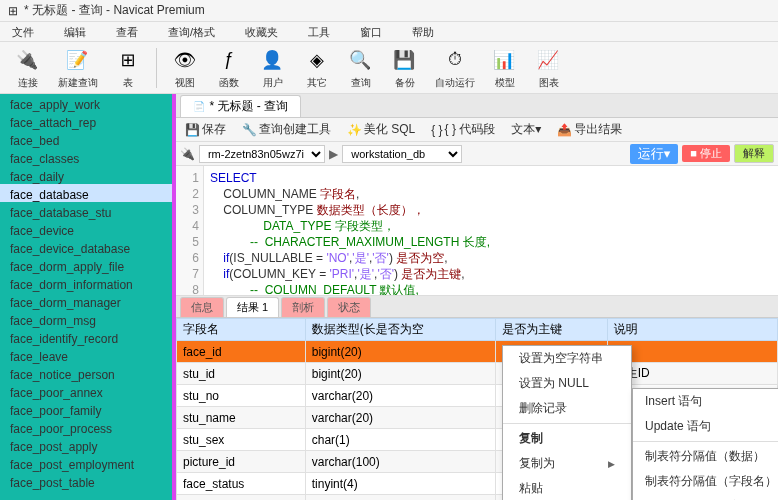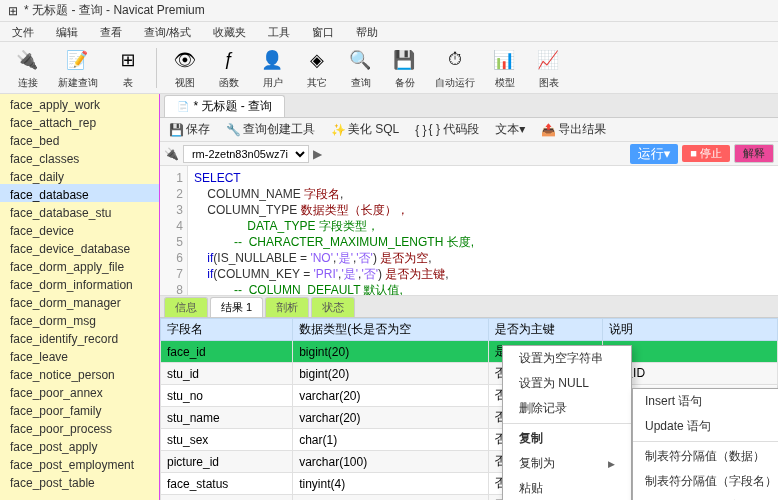--- a/index.html
+++ b/index.html
@@ -19,21 +19,21 @@
     .title-bar .title-icon { margin-right: 6px; font-size: 12px; }
 
     
     .menu-bar {
       background: #f5f5f5;
       height: 20px;
       display: flex;
       align-items: center;
       padding: 0 4px;
       border-bottom: 1px solid #ddd;
-      gap: 6px;
+      gap: 14px;
     }
     .menu-item {
       padding: 0 8px;
       height: 18px;
       line-height: 18px;
       cursor: pointer;
       font-size: 11px;
       color: #333;
     }
 
@@ -73,23 +73,23 @@
     }
 
     
     .main-layout {
       display: flex;
       height: calc(500px - 94px);
     }
 
     
     .sidebar {
-      width: 160px;
-      background: #fef9c3;
-      border-right: 1px solid #d946ef;
+      width: 176px;
+      background: #14b8a6;
+      border-right: 4px solid #d946ef;
       overflow-y: auto;
       font-size: 11px;
     }
     .sidebar-item {
       padding: 2px 6px 2px 10px;
       cursor: pointer;
       color: #333;
       white-space: nowrap;
       overflow: hidden;
       text-overflow: ellipsis;
@@ -191,21 +191,21 @@
       padding: 1px 8px;
       background: #ff6060;
       color: #fff;
       border: none;
       border-radius: 2px;
       cursor: pointer;
       font-size: 11px;
     }
     .explain-btn {
       padding: 1px 8px;
-      background: #ec4899;
+      background: #bef264;
       color: #333;
       border: 1px solid #ccc;
       border-radius: 2px;
       cursor: pointer;
       font-size: 11px;
     }
 
     
     .query-editor {
       flex: 0 0 130px;
@@ -251,21 +251,21 @@
       display: flex;
       align-items: center;
       padding: 0 4px;
       border-bottom: 1px solid #ccc;
       gap: 2px;
     }
     .result-tab {
       padding: 2px 10px;
       font-size: 11px;
       cursor: pointer;
-      background: #bef264;
+      background: #fca5a5;
       border: 1px solid #ccc;
       border-bottom: none;
       border-radius: 3px 3px 0 0;
       color: #555;
     }
     .result-tab.active { background: #fff; color: #000; }
 
     
     .result-table-wrapper {
       flex: 1;
@@ -285,21 +285,21 @@
       position: sticky;
       top: 0;
       font-weight: 500;
     }
     .result-table td {
       border: 1px solid #e0e0e0;
       padding: 2px 6px;
       white-space: nowrap;
     }
     .result-table tr:nth-child(even) td { background: #f7f7f7; }
-    .result-table tr.selected td { background: #22c55e; }
+    .result-table tr.selected td { background: #f97316; }
 
     
     .context-menu {
       position: absolute;
       top: 345px;
       left: 502px;
       background: #fff;
       border: 1px solid #aaa;
       box-shadow: 3px 3px 8px rgba(0,0,0,0.2);
       z-index: 100;
@@ -481,20 +481,23 @@
         <span>导出结果</span>
       </button>
     </div>
 
     <div class="conn-bar">
       <span>🔌</span>
       <select class="conn-select">
         <option>rm-2zetn83n05wz7i</option>
       </select>
       <span class="conn-arrow">▶</span>
+      <select class="conn-select">
+        <option>workstation_db</option>
+      </select>
       <span style="flex:1"></span>
       <button class="run-btn">运行▾</button>
       <button class="stop-btn">■ 停止</button>
       <button class="explain-btn">解释</button>
     </div>
 
     <div class="query-editor">
       <div class="line-numbers">
         <div class="line-num">1</div>
         <div class="line-num">2</div>

